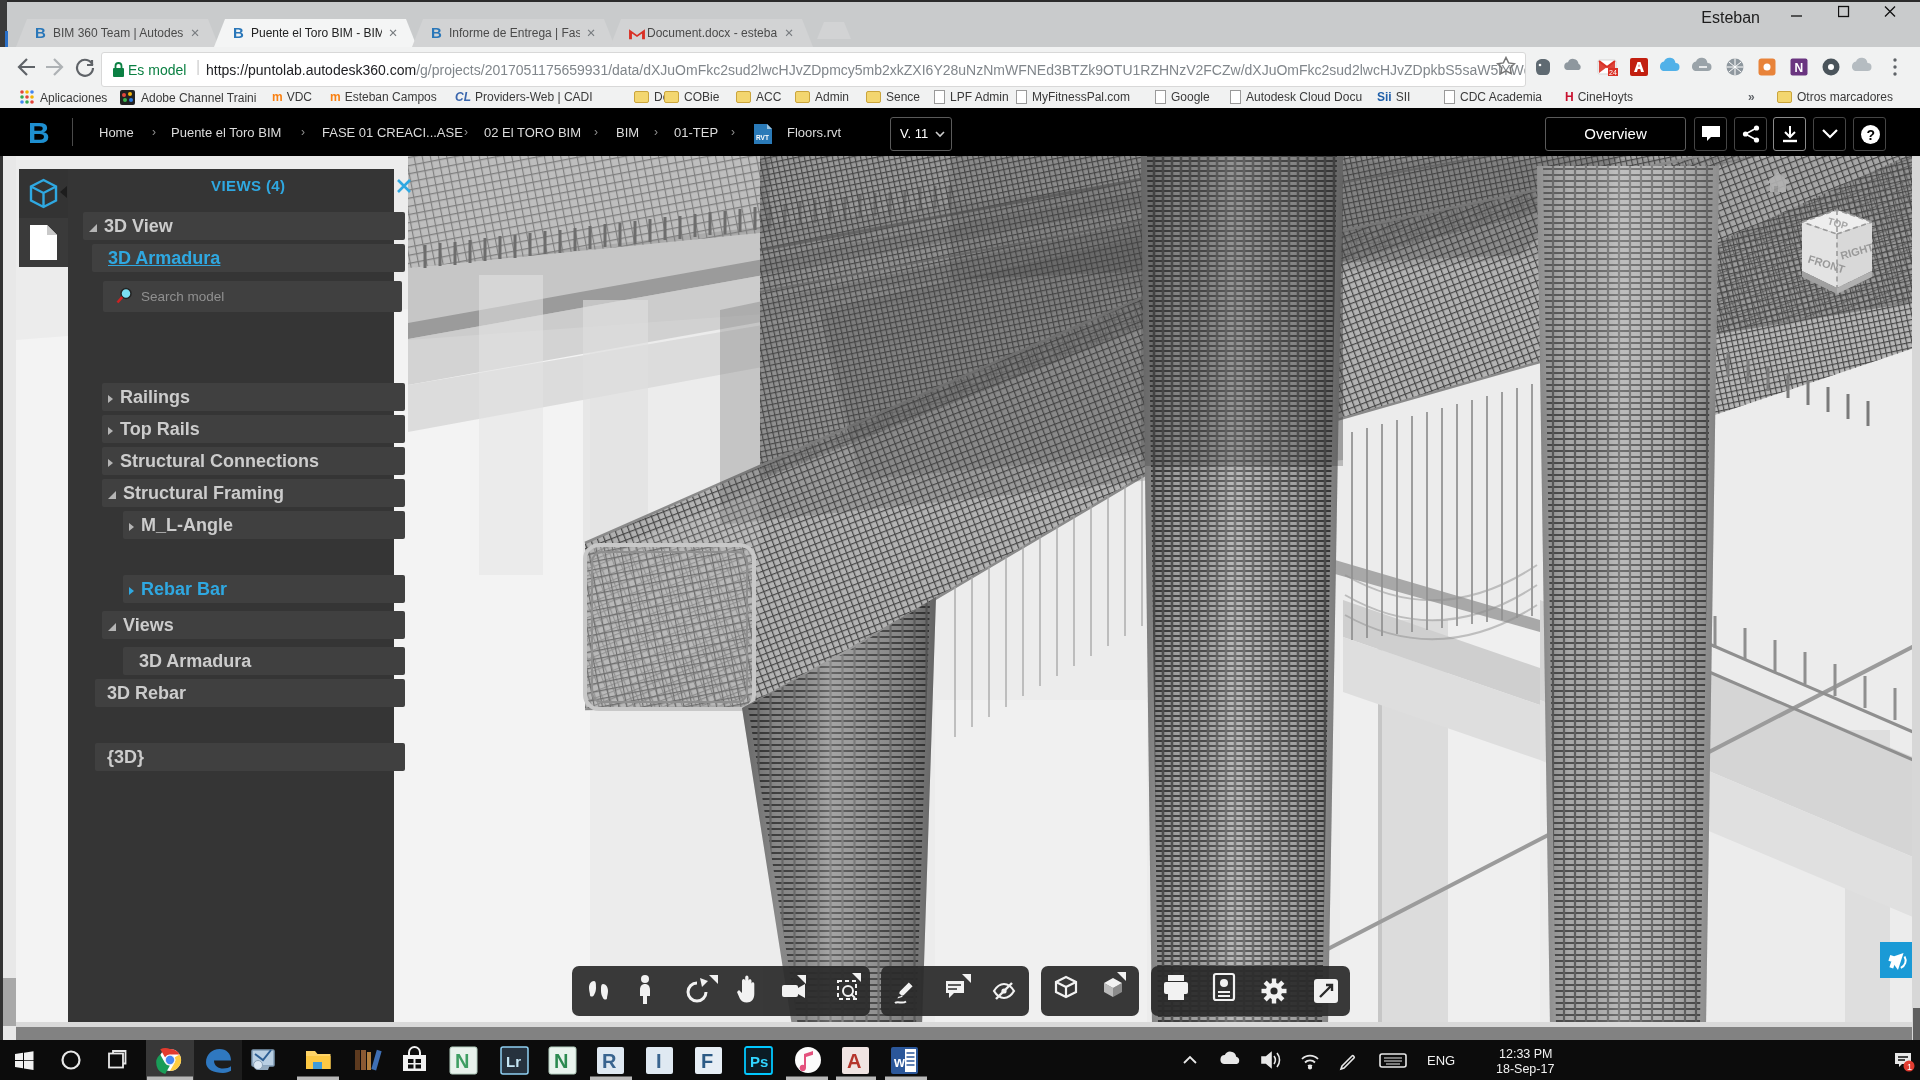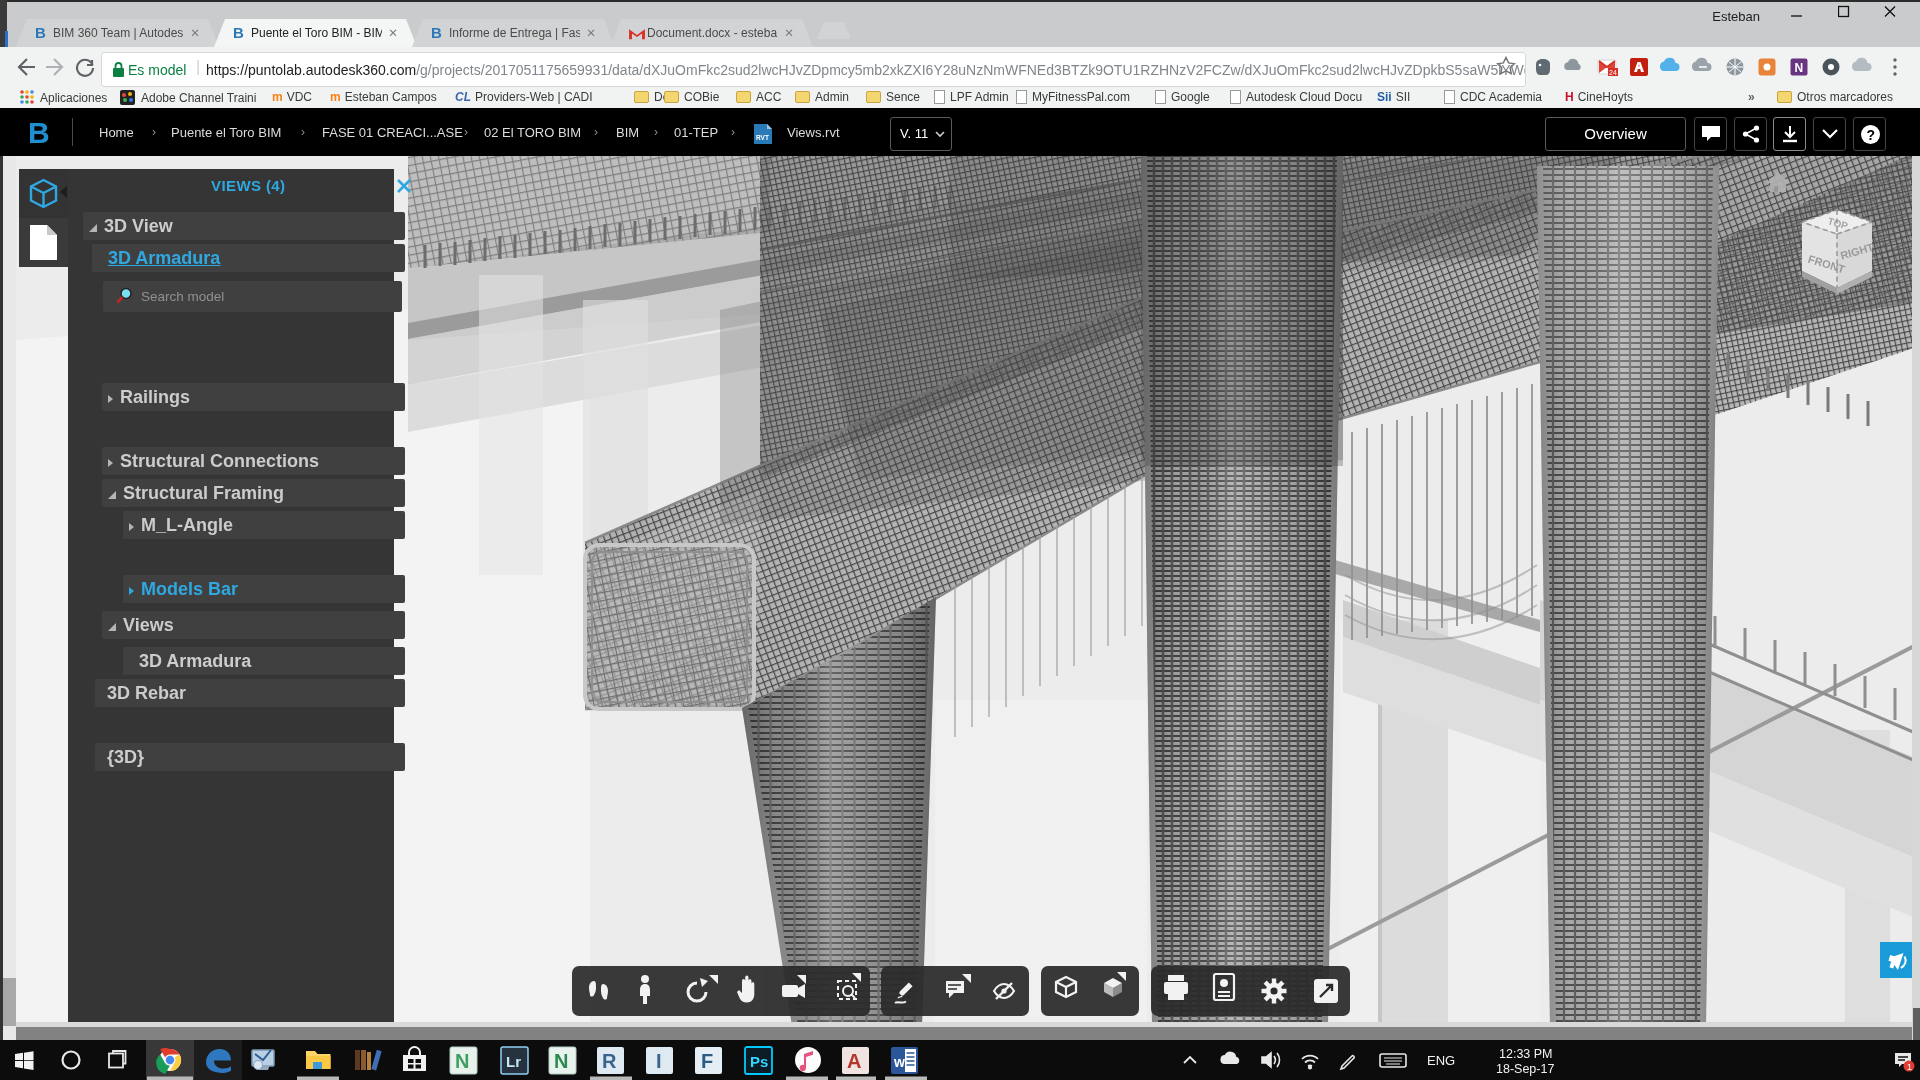--- a/index.html
+++ b/index.html
@@ -67,21 +67,21 @@
     </div>
   <div class="tab" style="left:610px;width:203px;background:#d2d3d4">
      <svg class="fav" viewBox="0 0 24 18" style="width:18px;height:13px;top:8px">
         <path d="M1 17V3l11 8L23 3v14h-4V9l-7 5-7-5v8z" fill="#d93025"></path>
       </svg>
      <span class="ttl">Document.docx - esteba</span>
       <span class="tx">✕</span>
     </div>
   <div class="tab" style="left:817px;width:34px;height:17px;top:22px;background:#d2d3d4;clip-path:polygon(7px 0,calc(100% - 7px) 0,100% 100%,0 100%)"></div>
   <div id="winbtn">
-    <span class="abs" style="right:160px;top:9px;font-size:13px;color:#1d1d1d">Esteban</span>
+    <span class="abs" style="right:160px;top:9px;font-size:16px;color:#1d1d1d">Esteban</span>
     <svg class="abs" style="right:117px;top:8px" width="12" height="14" viewBox="0 0 12 14">
         <path d="M0 8h11" stroke="#111" stroke-width="1.3"></path>
       </svg>
     <svg class="abs" style="right:70px;top:4px" width="12" height="14" viewBox="0 0 12 14">
         <rect x="0.5" y="2.5" width="10" height="10" fill="none" stroke="#111" stroke-width="1.3"></rect>
       </svg>
     <svg class="abs" style="right:24px;top:4px" width="12" height="14" viewBox="0 0 12 14">
         <path d="M1 2.5l10 10M11 2.5l-10 10" stroke="#111" stroke-width="1.3"></path>
       </svg>
   </div>
@@ -217,21 +217,21 @@
     <span class="crumb csep" style="left:594px">›</span>
   <span class="crumb" style="left:616px">BIM</span>
     <span class="crumb csep" style="left:654px">›</span>
   <span class="crumb" style="left:674px">01-TEP</span>
     <span class="crumb csep" style="left:731px">›</span>
   <svg class="abs" style="left:754px;top:16px" width="18" height="20" viewBox="0 0 18 20">
       <path d="M0 0h13l5 5v15H0z" fill="#2a7ab8"></path>
       <path d="M13 0l5 5h-5z" fill="#9cc4e0"></path>
       <text x="2" y="16" font-size="6.5" font-weight="bold" fill="#fff" font-family="Liberation Sans">RVT</text>
     </svg>
-  <span class="crumb" style="left:787px">Views.rvt</span>
+  <span class="crumb" style="left:787px">Floors.rvt</span>
   <div class="hbtn" style="left:890px;width:62px;font-size:13px;border-color:#5a5a5a">
       <span class="abs" style="left:9px;top:8px">V. 11</span>
       <svg class="abs" style="right:6px;top:13px" width="10" height="8" viewBox="0 0 10 8">
         <path d="M1 1l4 4 4-4" stroke="#ccc" stroke-width="1.6" fill="none"></path>
       </svg>
     </div>
   <div class="hbtn" style="left:1545px;width:141px;font-size:15px;text-align:center;line-height:32px;border-color:#5a5a5a">Overview</div>
   <div class="hbtn" style="left:1694px;width:33px">
       <svg class="abs" style="left:6px;top:7px" width="20" height="18" viewBox="0 0 20 18">
         <path d="M1 1h18v11h-9l-4 4v-4H1z" fill="#fff"></path>
@@ -591,24 +591,25 @@
   <svg class="abs" style="left:328px;top:9px" width="16" height="16" viewBox="0 0 16 16">
       <path d="M2 2l12 12M14 2L2 14" stroke="#2fa8e1" stroke-width="2.6"></path>
     </svg>
   <div class="prow" style="left:15px;top:43px;width:322px;padding-left:6px"><span class="tri-e"></span>3D View</div>
   <div class="prow" style="left:24px;top:75px;width:313px;padding-left:16px"><span class="blue" style="text-decoration:underline">3D Armadura</span></div>
   <div class="prow" style="left:35px;top:112px;width:299px;height:31px;line-height:31px;padding-left:12px;font-weight:normal;color:#909090;font-size:13.5px"><svg width="18" height="18" viewBox="0 0 18 18" style="vertical-align:-4px;margin-right:8px">
         <circle cx="11" cy="6.5" r="5" fill="#7adef2" stroke="#222" stroke-width="1.5"></circle>
         <path d="M7.2 10.2L2.5 15.5" stroke="#cc2222" stroke-width="2.6"></path>
       </svg>Search model</div>
   <div class="prow" style="left:34px;top:214px;width:303px;padding-left:6px"><span class="tri-c"></span>Railings</div>
+  <div class="prow" style="left:34px;top:246px;width:303px;padding-left:6px"><span class="tri-c"></span>Top Rails</div>
   <div class="prow" style="left:34px;top:278px;width:303px;padding-left:6px"><span class="tri-c"></span>Structural Connections</div>
   <div class="prow" style="left:34px;top:310px;width:303px;padding-left:6px"><span class="tri-e"></span>Structural Framing</div>
   <div class="prow" style="left:55px;top:342px;width:282px;padding-left:6px"><span class="tri-c"></span>M_L-Angle</div>
-  <div class="prow" style="left:55px;top:406px;width:282px;padding-left:6px"><span class="tri-c" style="border-left-color:#2fa8e1"></span><span class="blue">Models Bar</span></div>
+  <div class="prow" style="left:55px;top:406px;width:282px;padding-left:6px"><span class="tri-c" style="border-left-color:#2fa8e1"></span><span class="blue">Rebar Bar</span></div>
   <div class="prow" style="left:34px;top:442px;width:303px;padding-left:6px"><span class="tri-e"></span>Views</div>
   <div class="prow" style="left:55px;top:478px;width:282px;padding-left:16px">3D Armadura</div>
   <div class="prow" style="left:27px;top:510px;width:310px;padding-left:12px">3D Rebar</div>
   <div class="prow" style="left:27px;top:574px;width:310px;padding-left:12px">{3D}</div>
 </div>
 
 <div id="taskbar">
 <svg width="1920" height="40" viewBox="0 0 1920 40" xmlns="http://www.w3.org/2000/svg">
 <rect width="1920" height="40" fill="#0c0c0c"></rect>
 <rect x="146" y="0" width="48" height="40" fill="#383838"></rect>

